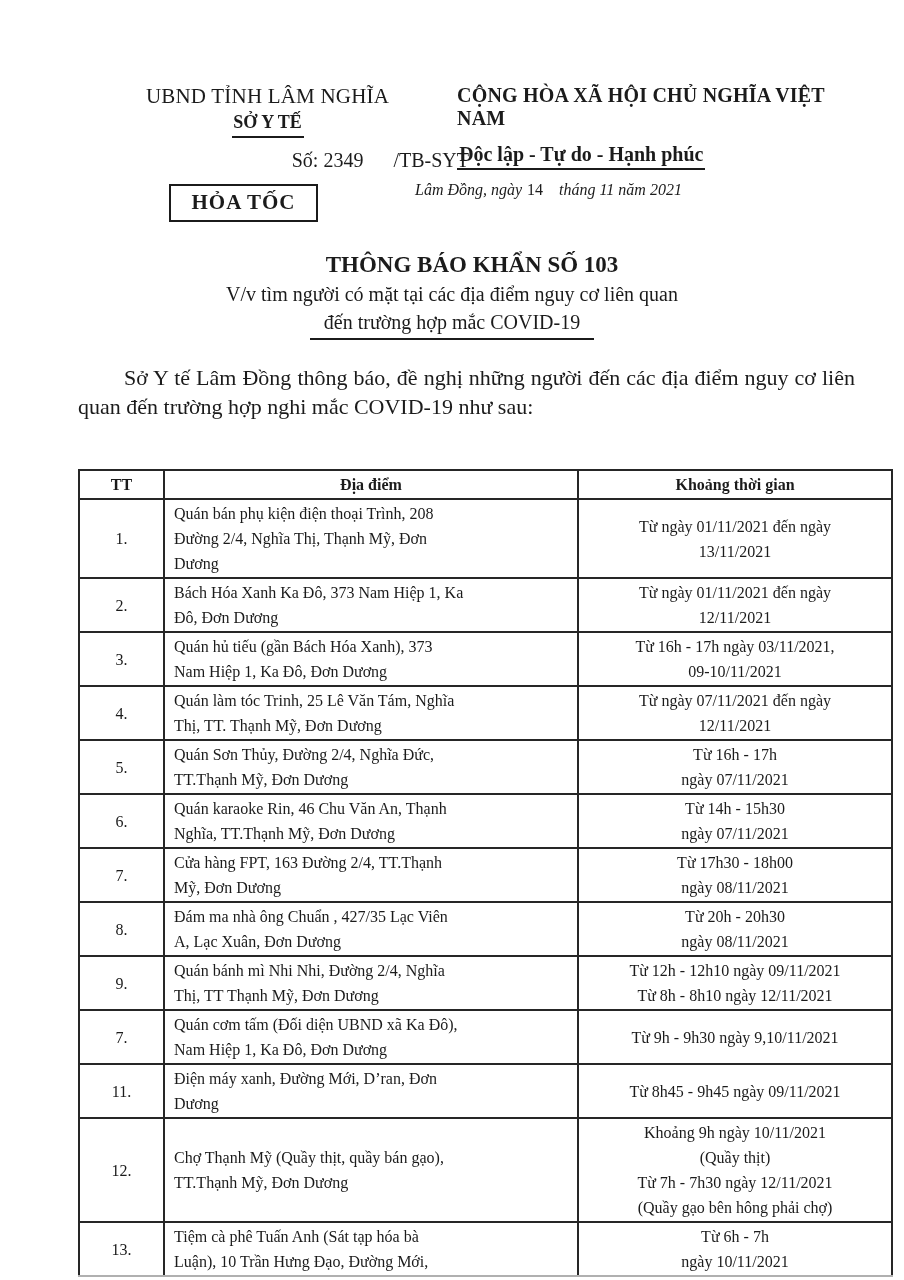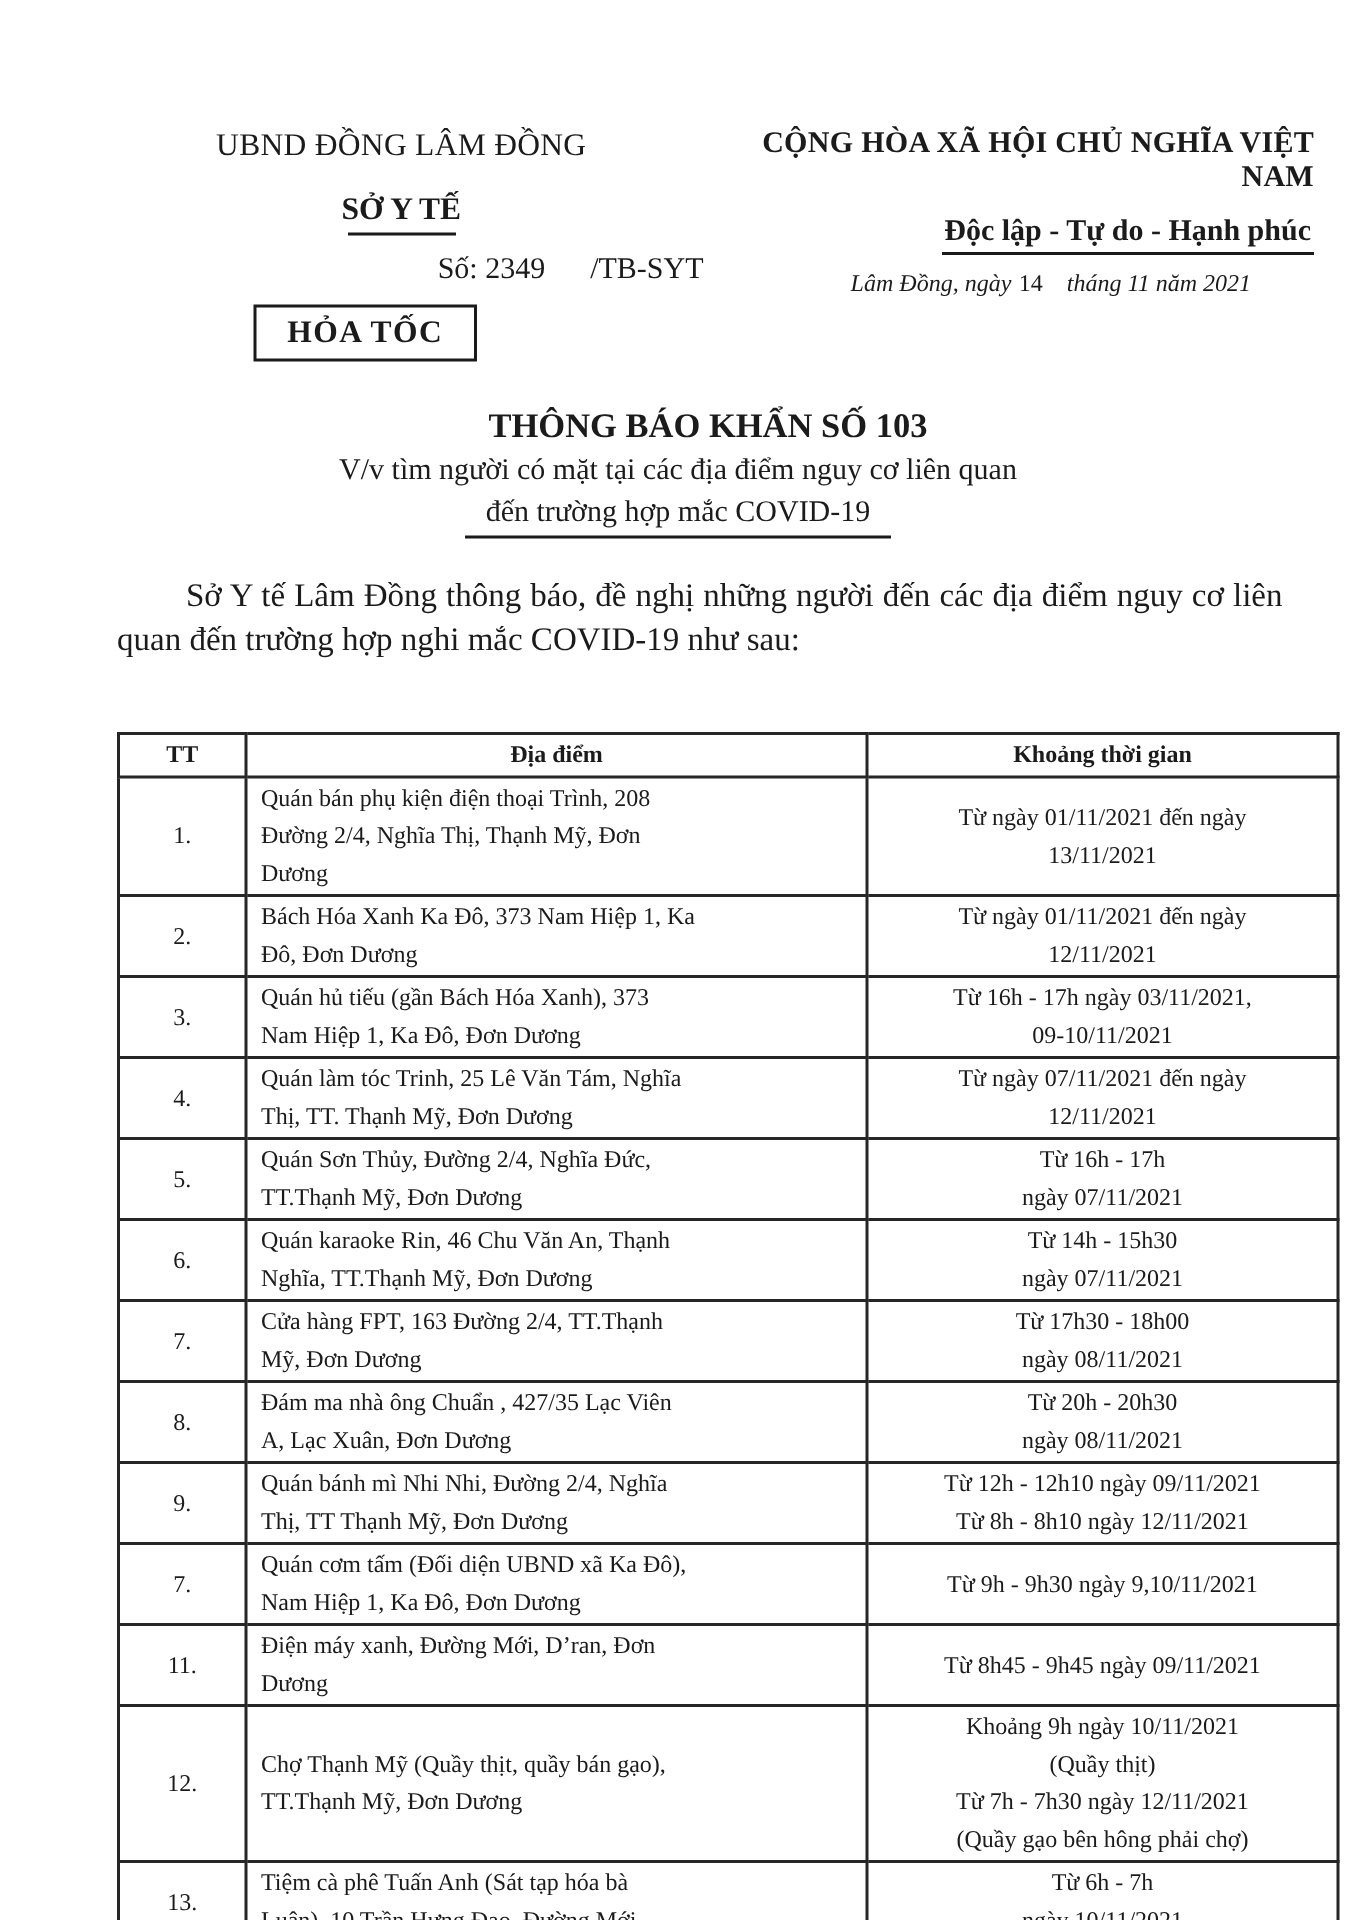--- a/index.html
+++ b/index.html
@@ -7,23 +7,23 @@
     position: relative;
     width: 904px;
     height: 1280px;
     background: #ffffff;
     color: #1b1b1b;
     font-family: "Liberation Serif", "DejaVu Serif", serif;
     overflow: hidden;
   }
   .header { display: flex; padding-top: 84px; padding-left: 78px; }
   .header-left { width: 379px; text-align: center; }
-  .header-right { flex: 1; text-align: right; padding-right: 28px; }
+  .header-right { flex: 1; text-align: left; padding-right: 28px; }
   .org-line1 { font-size: 21px; letter-spacing: 0.2px; }
-  .org-line2 { font-size: 21px; font-weight: bold; margin-top: 18px; }
+  .org-line2 { font-size: 18px; font-weight: bold; margin-top: 3px; }
   .org-underline {
     width: 72px; border-bottom: 2px solid #1b1b1b;
     margin: 3px auto 0 auto; height: 0;
   }
   .doc-number { font-size: 20px; margin-top: 11px; position: relative; left: 12px; text-align: right; }
   .doc-number .num-gap { display: inline-block; margin-left: 30px; }
   .urgent-box {
     display: inline-block;
     border: 2px solid #1b1b1b;
     font-weight: bold; font-size: 21px; letter-spacing: 1px;
@@ -76,21 +76,21 @@
   td.time { text-align: center; padding: 1px 2px; white-space: pre-line; }
   .loc-table tbody tr:last-child td { border-bottom: 2px solid #b0b0b0; }
 </style>
 </head>
 <body>
 
 <div class="page">
 
   <div class="header">
     <div class="header-left">
-      <div class="org-line1">UBND ĐỒNG LÂM ĐỒNG</div>
+      <div class="org-line1">UBND TỈNH LÂM NGHĨA</div>
       <div class="org-line2">SỞ Y TẾ</div>
       <div class="org-underline"></div>
       <div class="doc-number">
         <span>Số: 2349</span><span class="num-gap">/TB-SYT</span>
       </div>
       <div class="urgent-box">HỎA TỐC</div>
     </div>
     <div class="header-right">
       <div class="national-line1">CỘNG HÒA XÃ HỘI CHỦ NGHĨA VIỆT NAM</div>
       <div class="national-line2-wrap">

